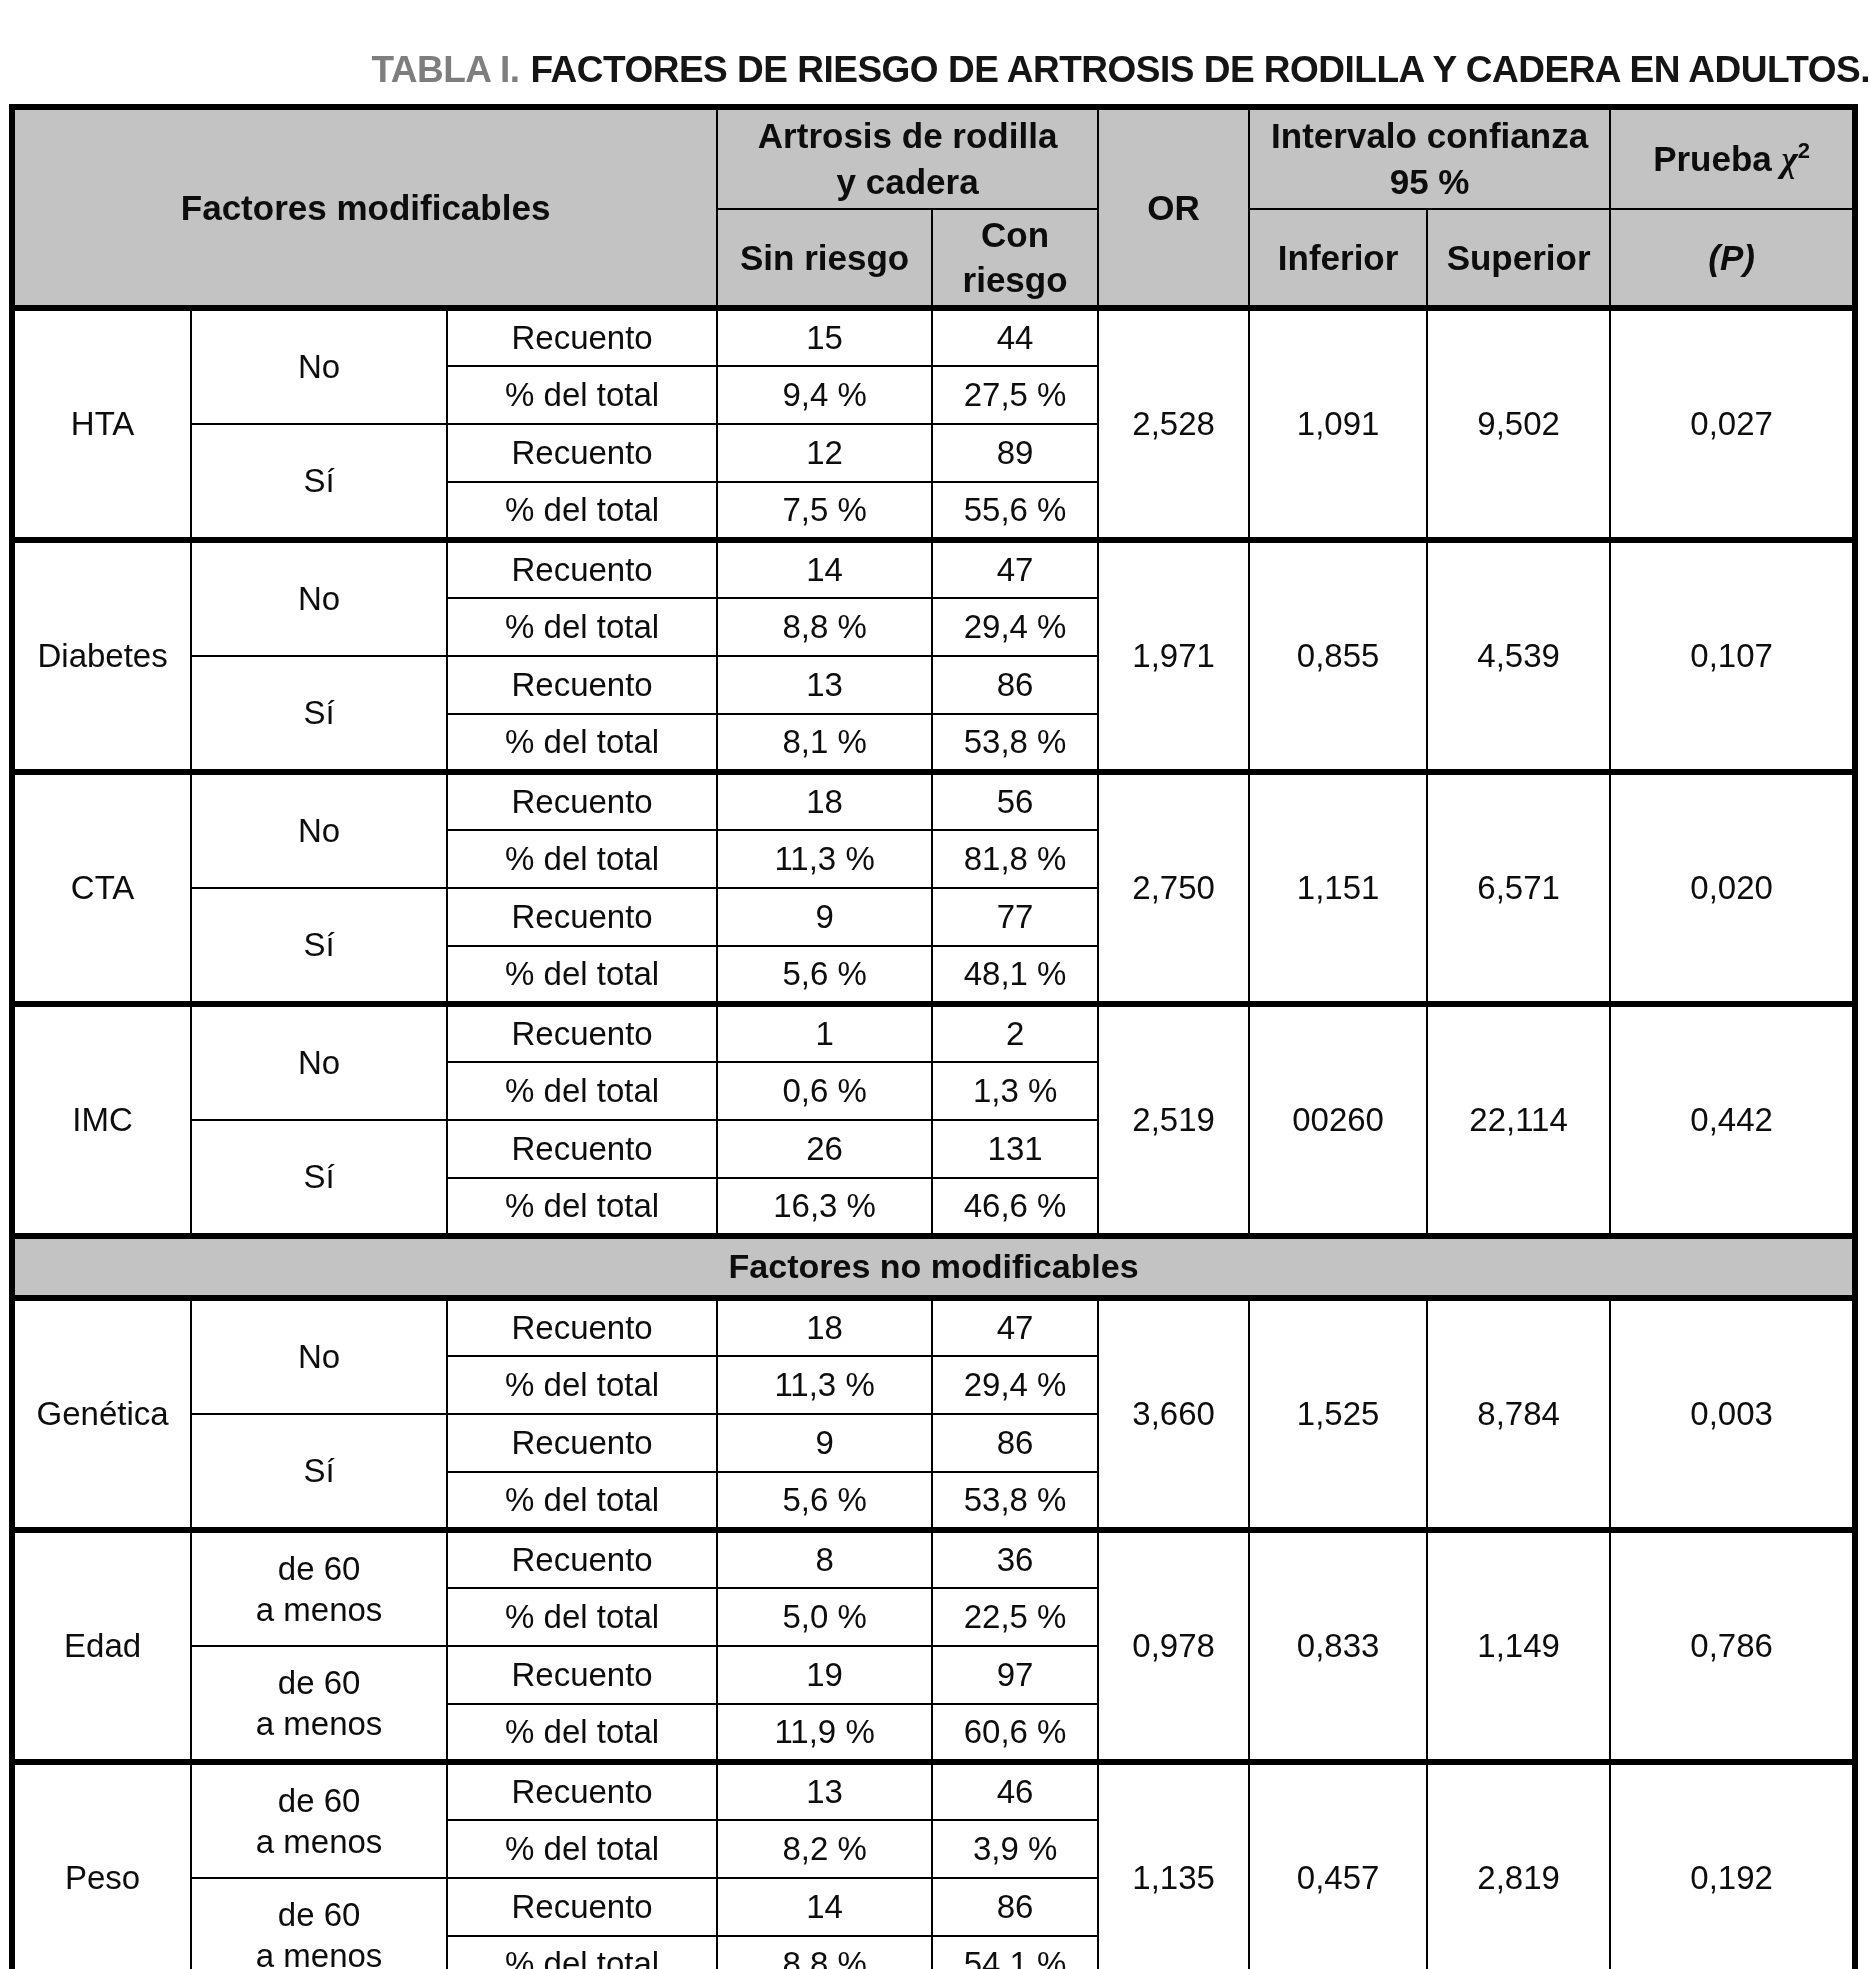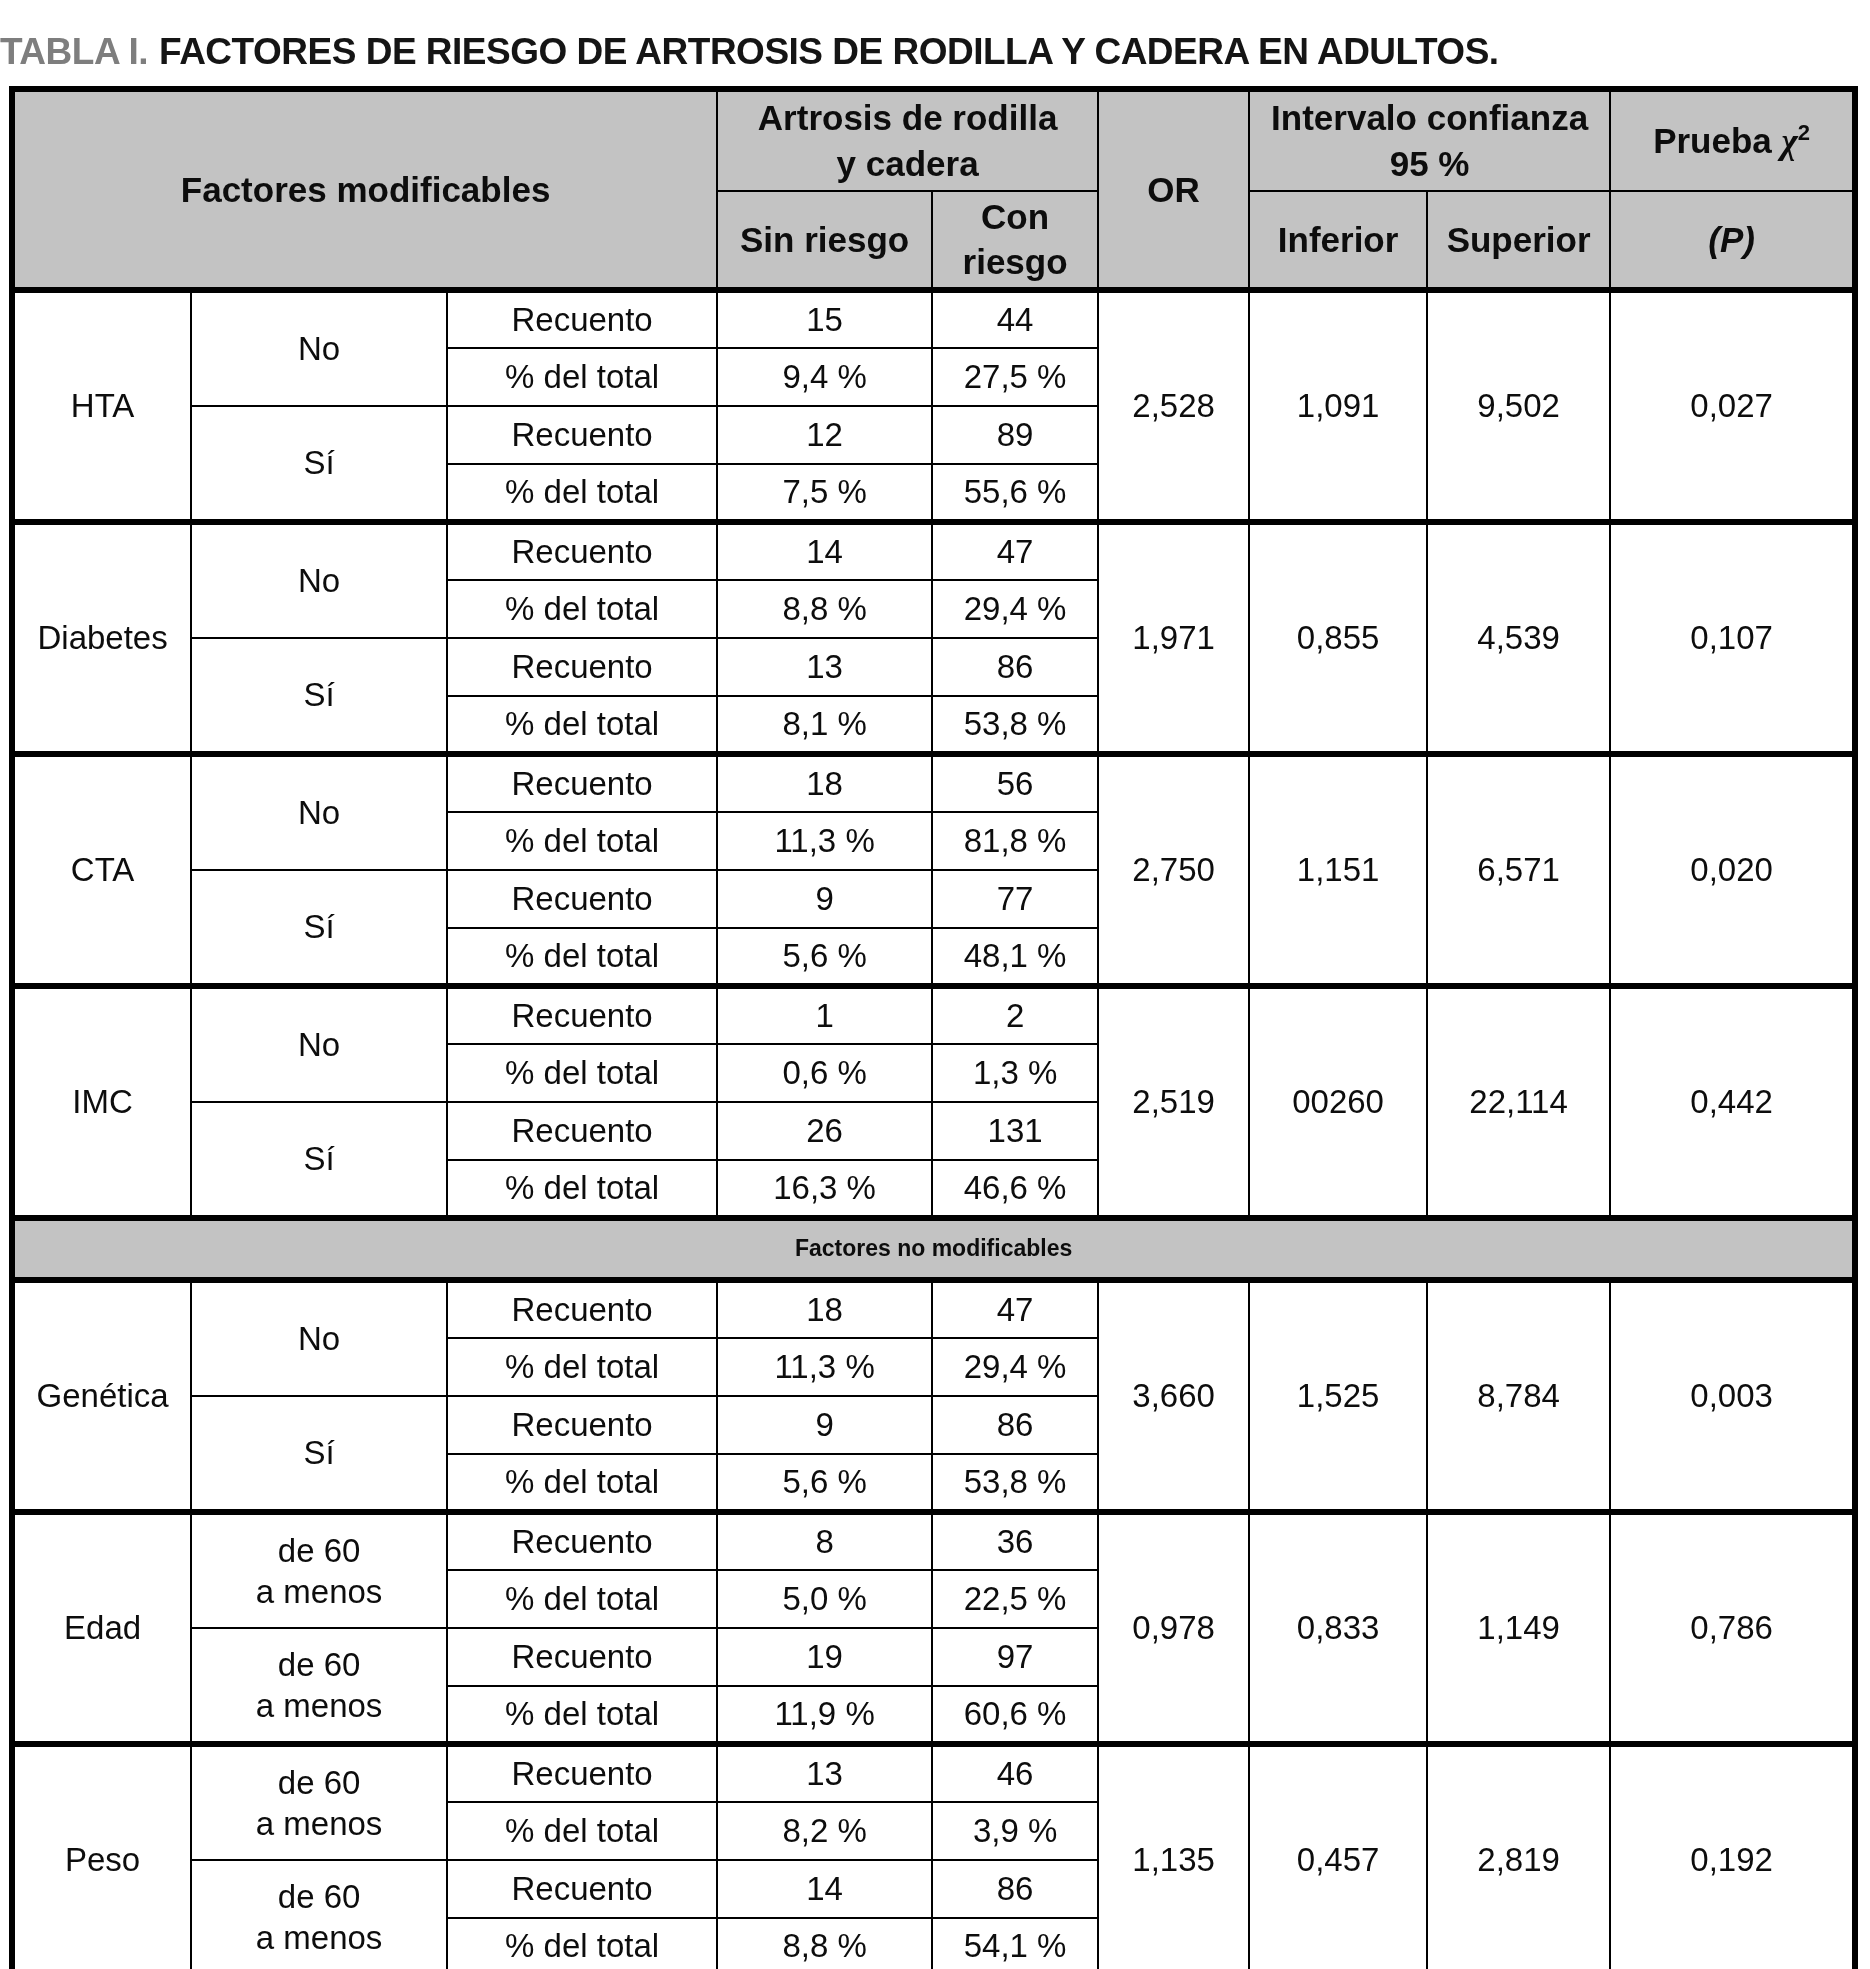--- a/index.html
+++ b/index.html
@@ -3,27 +3,28 @@
 <meta charset="utf-8">
 <style>
   html,body { margin:0; padding:0; }
   body {
     width:1870px; height:1970px;
     background:#ffffff;
     font-family:"Liberation Sans", sans-serif;
     color:#0d0d0d;
   }
   .title {
-    text-align:left;
-    padding-top:31px;
+    text-align:right;
+    padding-top:17px;
     font-size:37px;
     font-weight:bold;
     letter-spacing:-0.5px;
     color:#151515;
     white-space:nowrap;
+    margin-top:32px;
   }
   .title .tl { color:#7e7e7e; margin-right:11px; }
 
   table.riesgo {
     border-collapse:collapse;
     table-layout:fixed;
     margin:12.8px auto 0 9.1px;
     border:6.4px solid #000;
   }
   td {
@@ -42,21 +43,21 @@
   }
   .pre { white-space:pre-line; }
   tr.hr1 { height:102px; }
   tr.hr2 { height:99px; }
   tr.mrow { height:58px; }
   tr.drow { height:62px; }
   td.bt { border-top-width:6.4px; }
   td.divider {
     background:#c3c3c3;
     font-weight:bold;
-    font-size:23px;
+    font-size:34px;
     border-top-width:6.4px;
     border-bottom-width:6.4px;
   }
   td.factor, td.sub { line-height:1.25;text-align:center; }
   .chi { font-style:italic; font-family:"Liberation Serif", serif; }
   sup.exp { font-size:22px; font-weight:bold; }
   .pit { font-style:italic; }
 </style>
 </head>
 <body>

